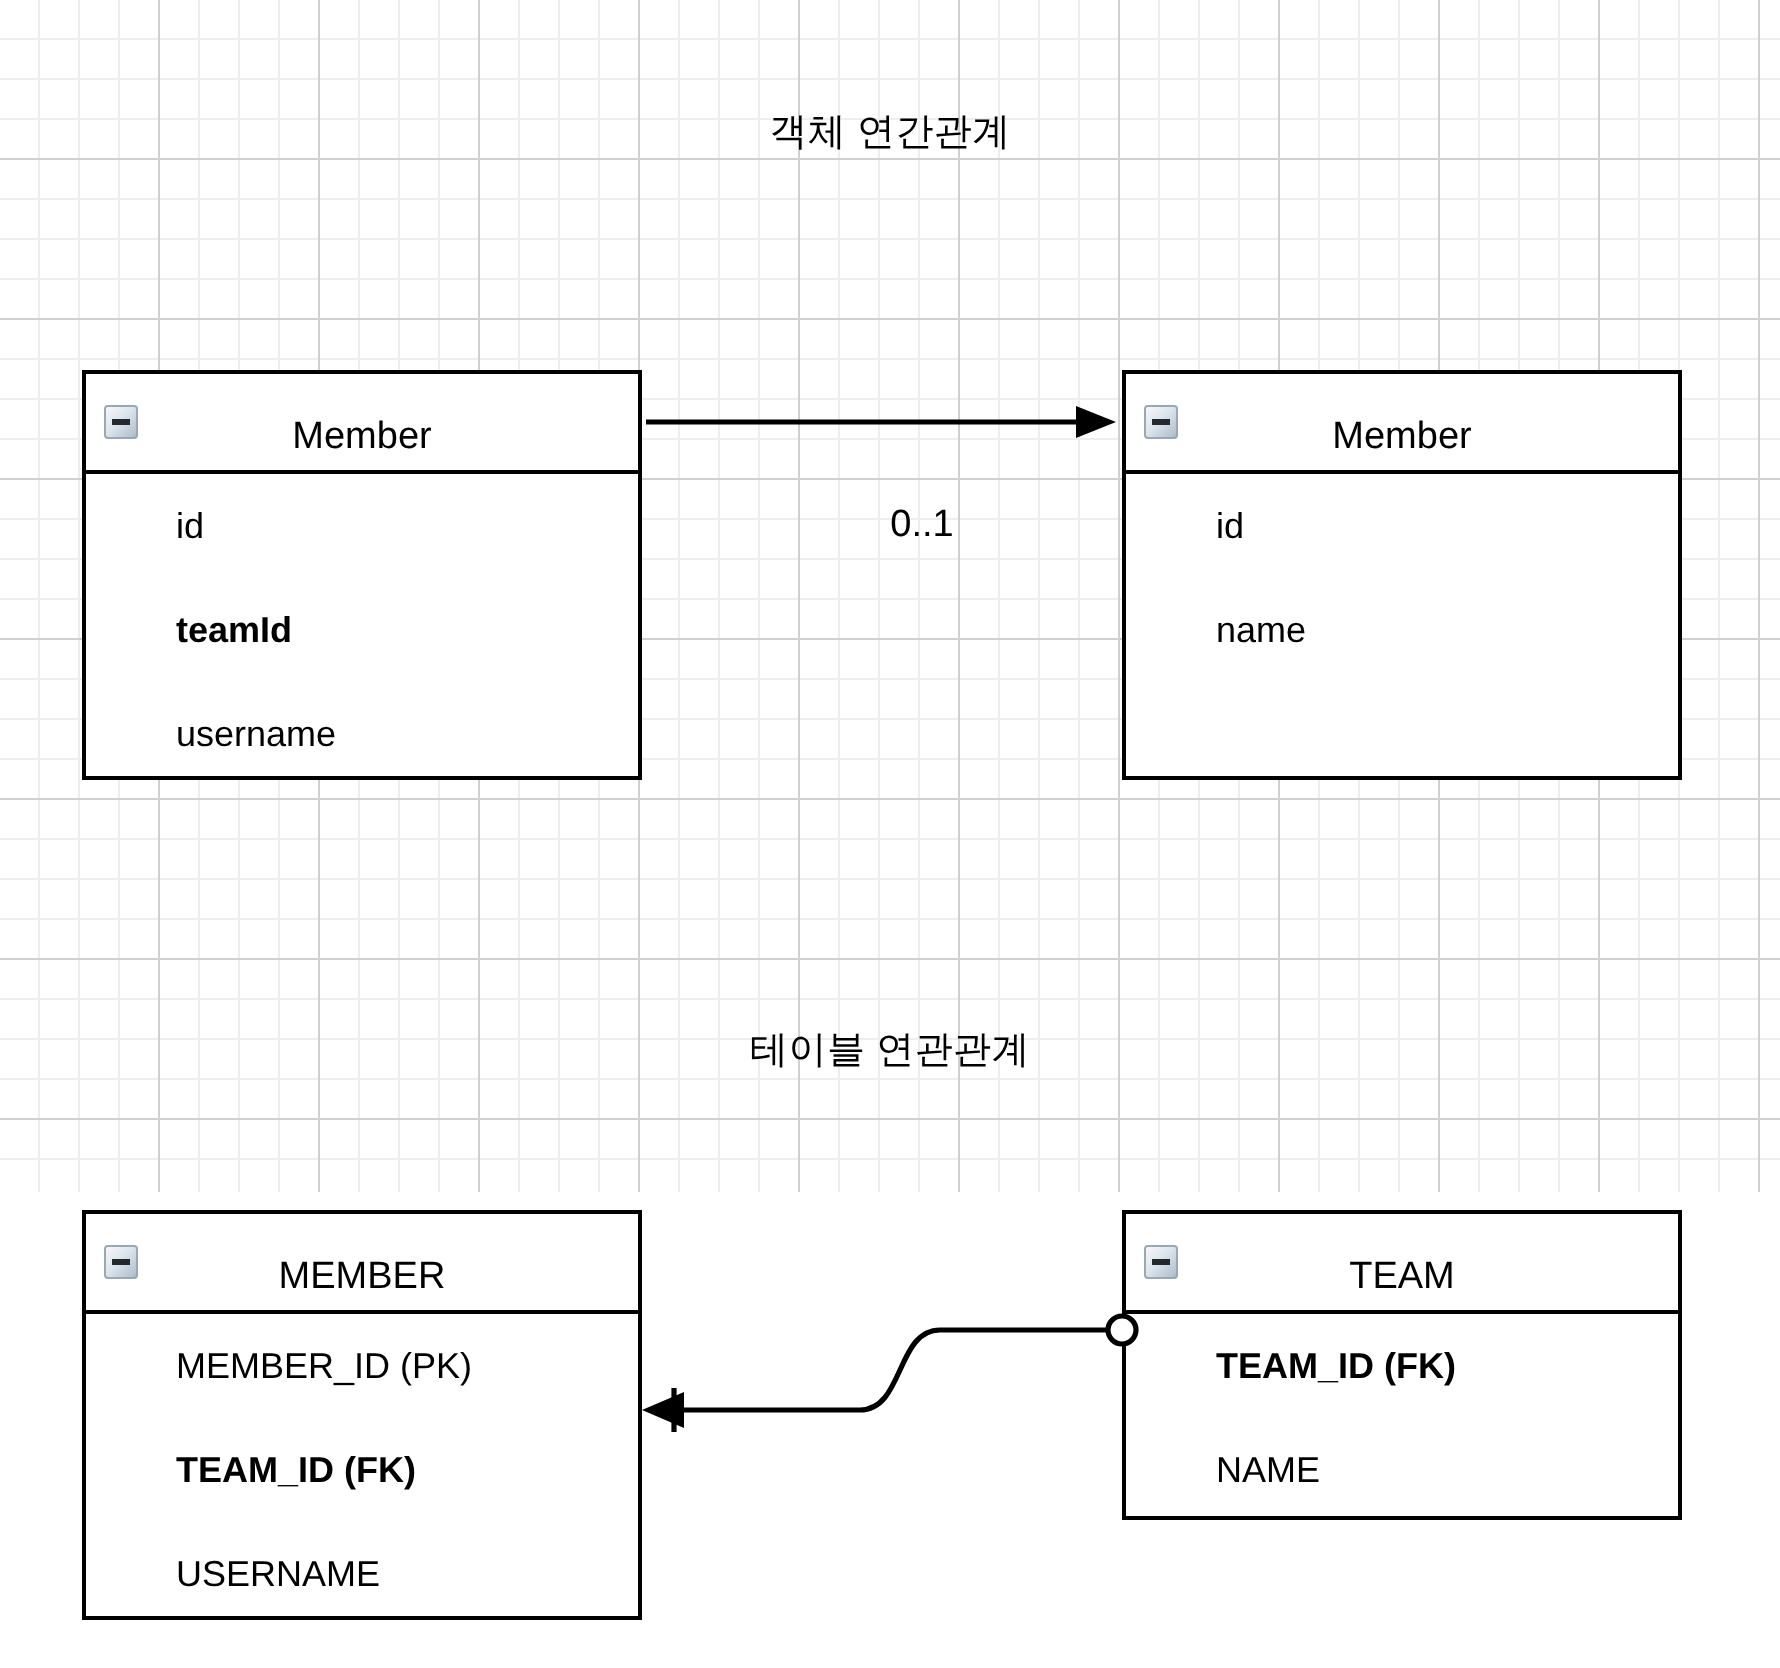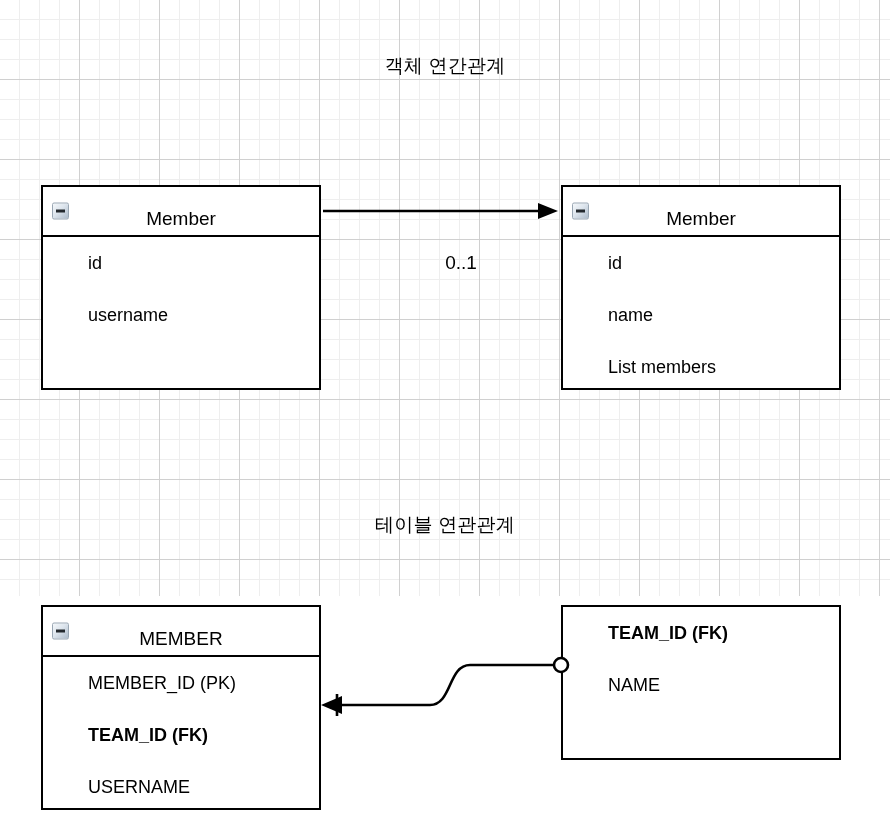--- a/index.html
+++ b/index.html
@@ -120,35 +120,35 @@
 
   <div class="entity-box" style="left:41px; top:185px; width:280px; height:205px;">
     <div class="entity-header">
       <span class="collapse-icon">
         <span class="bar"></span>
       </span>
       <span class="entity-title">Member</span>
     </div>
     <div class="entity-body">
       <div class="entity-field" style="height:52px;">id</div>
+      <div class="entity-field bold" style="height:52px;">teamId</div>
       <div class="entity-field" style="height:52px;">username</div>
     </div>
   </div>
 
   <div class="entity-box" style="left:561px; top:185px; width:280px; height:205px;">
     <div class="entity-header">
       <span class="collapse-icon">
         <span class="bar"></span>
       </span>
       <span class="entity-title">Member</span>
     </div>
     <div class="entity-body">
       <div class="entity-field" style="height:52px;">id</div>
       <div class="entity-field" style="height:52px;">name</div>
-      <div class="entity-field" style="height:52px;">List members</div>
     </div>
   </div>
 
   <div class="edge-label" style="left:0; top:252px; width:890px; text-align:center;">0..1</div>
 
   <div class="diagram-title" style="left:0; top:512px; width:890px;">테이블 연관관계</div>
 
   <div class="entity-box" style="left:41px; top:605px; width:280px; height:205px;">
     <div class="entity-header">
       <span class="collapse-icon">
@@ -157,20 +157,26 @@
       <span class="entity-title">MEMBER</span>
     </div>
     <div class="entity-body">
       <div class="entity-field" style="height:52px;">MEMBER_ID (PK)</div>
       <div class="entity-field bold" style="height:52px;">TEAM_ID (FK)</div>
       <div class="entity-field" style="height:52px;">USERNAME</div>
     </div>
   </div>
 
   <div class="entity-box" style="left:561px; top:605px; width:280px; height:155px;">
+    <div class="entity-header">
+      <span class="collapse-icon">
+        <span class="bar"></span>
+      </span>
+      <span class="entity-title">TEAM</span>
+    </div>
     <div class="entity-body">
       <div class="entity-field bold" style="height:52px;">TEAM_ID (FK)</div>
       <div class="entity-field" style="height:52px;">NAME</div>
     </div>
   </div>
 
   <svg class="overlay" viewBox="0 0 890 834">
 
     <g>
       <line x1="323" y1="211" x2="548" y2="211" stroke="#000000" stroke-width="2.6"></line>

